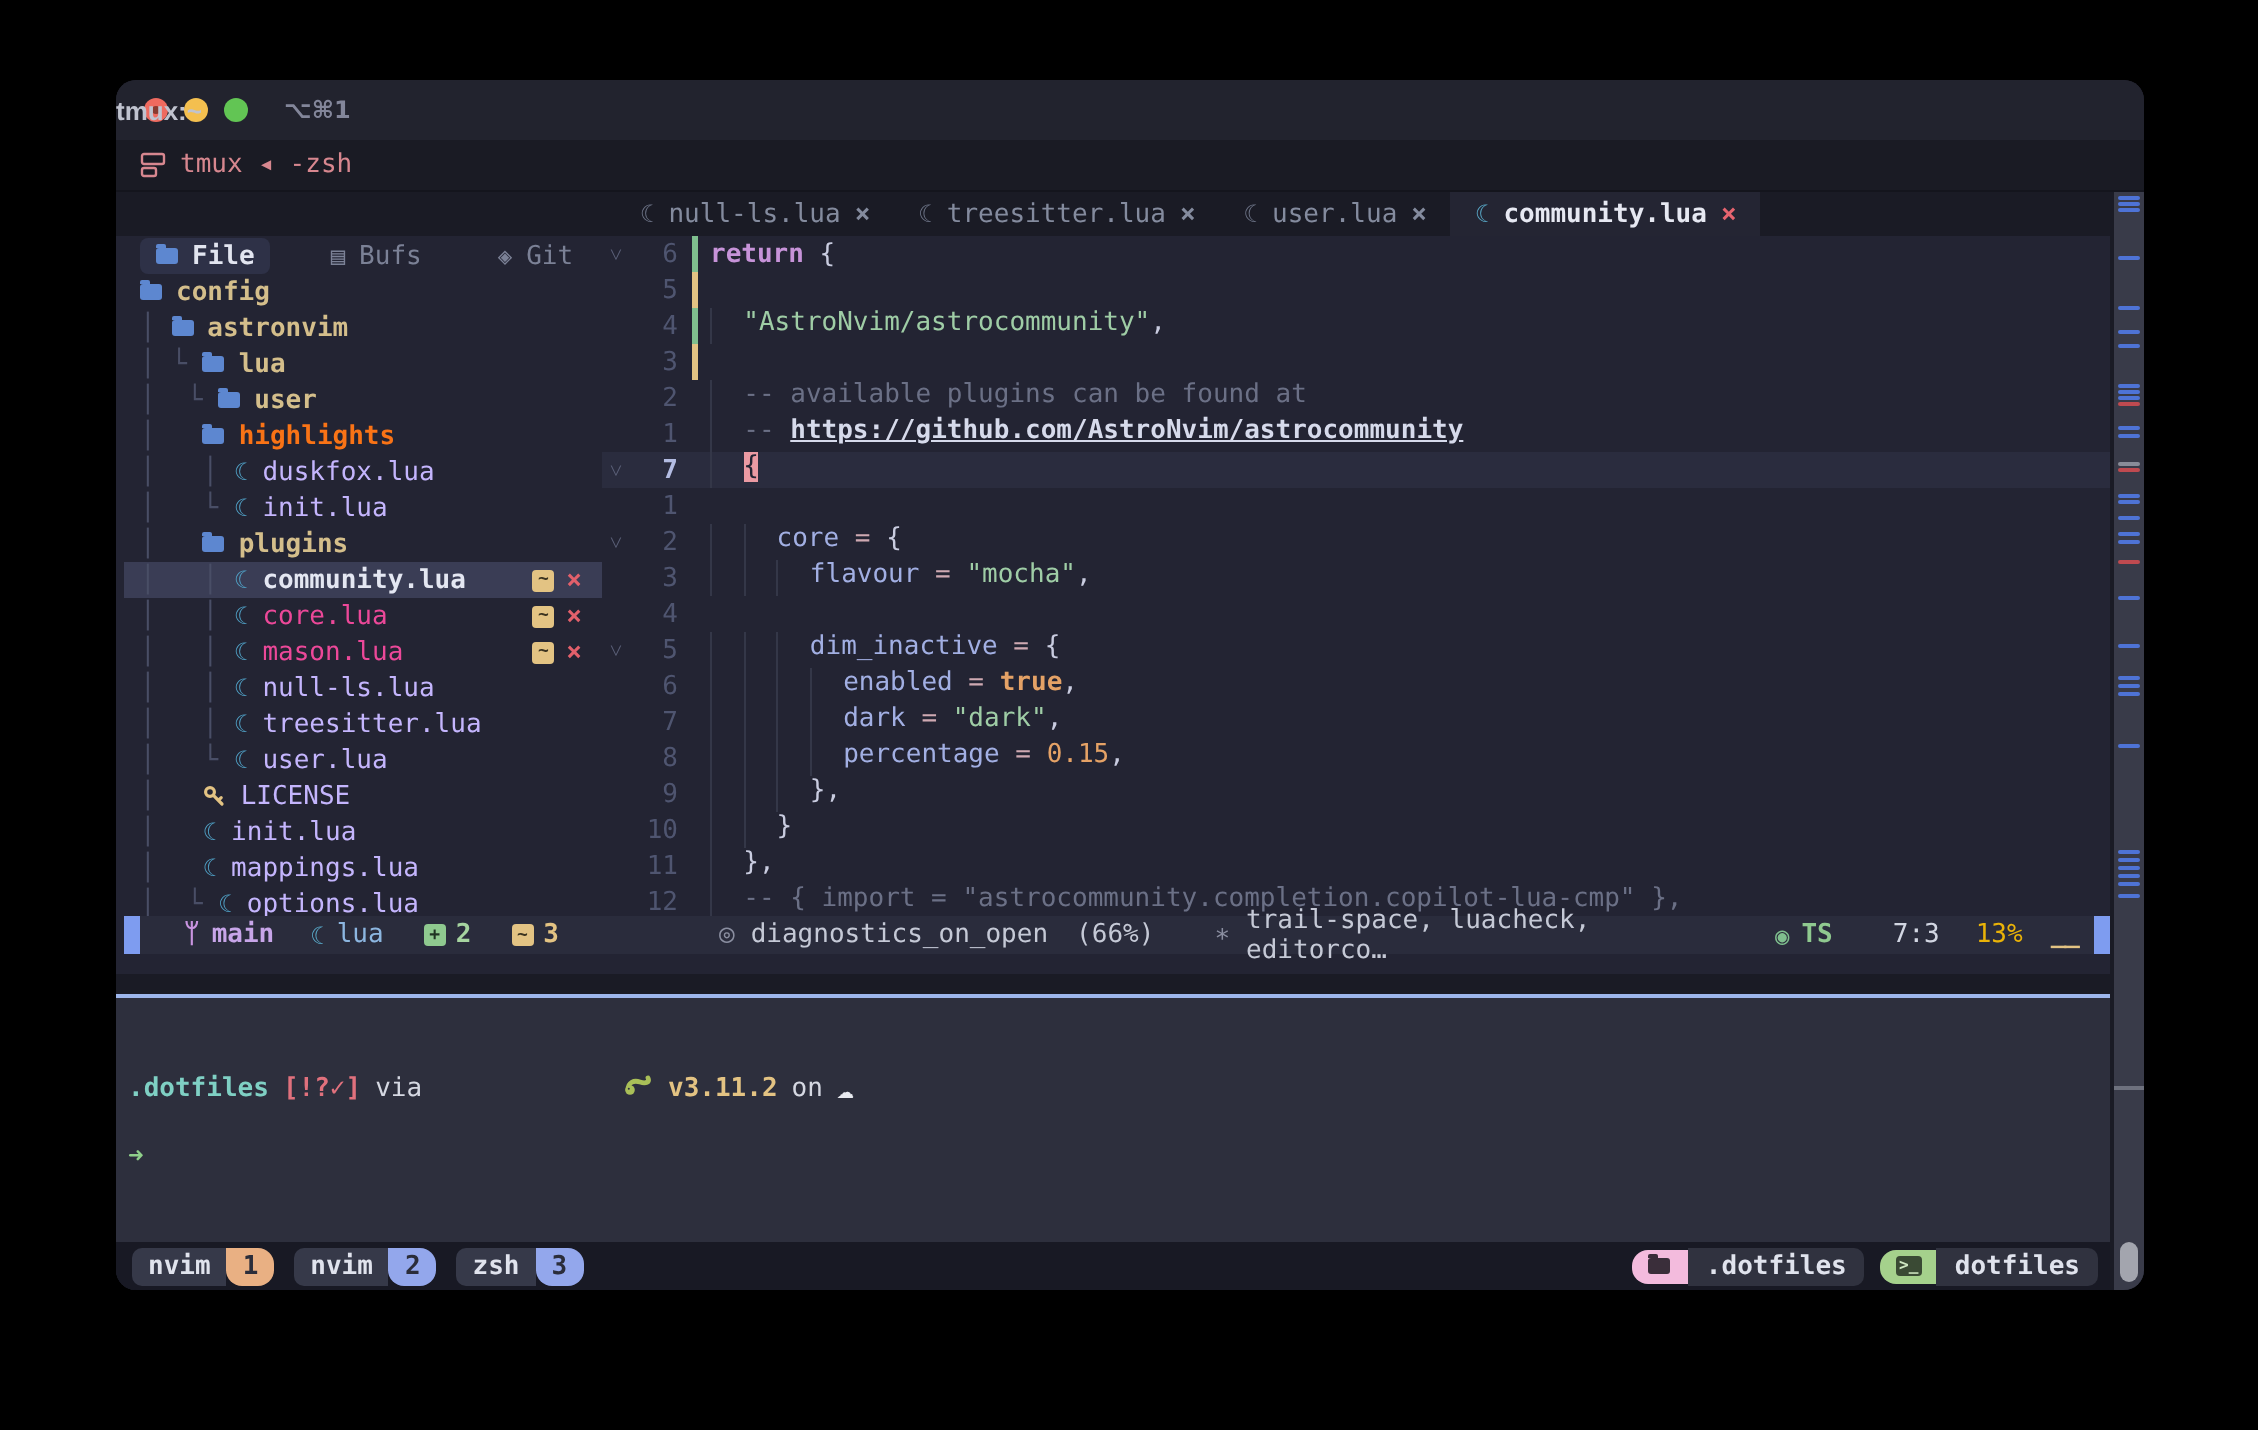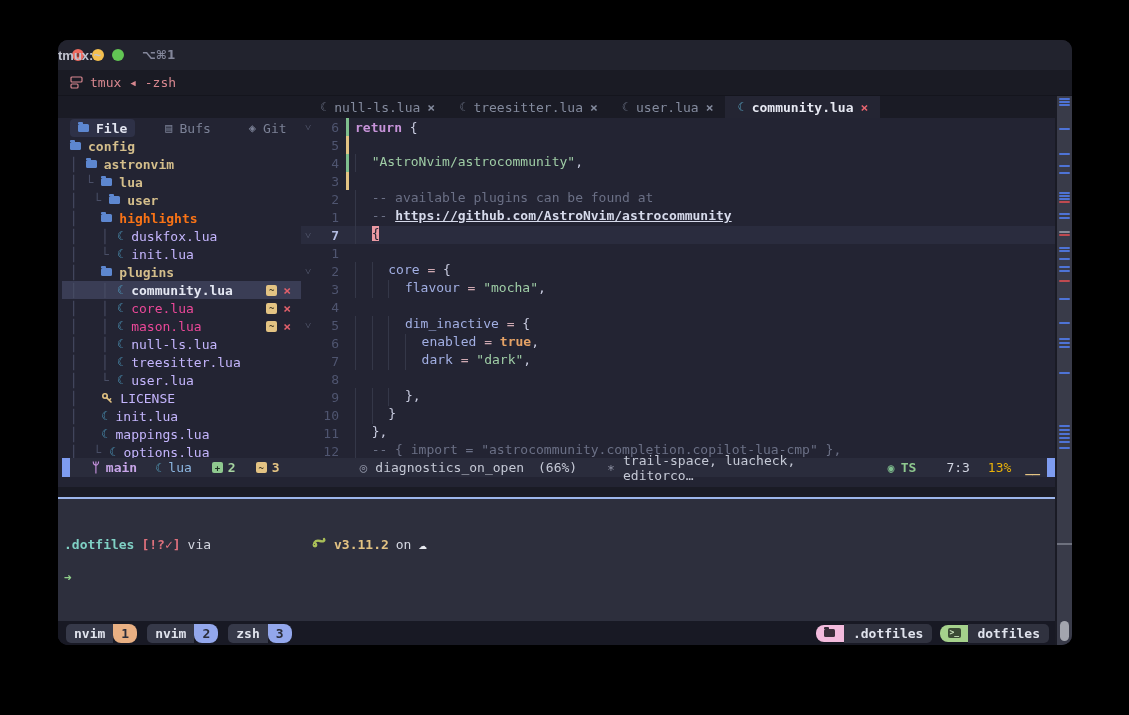--- a/index.html
+++ b/index.html
@@ -236,21 +236,21 @@
               <div class="cline"><span class="fold"></span><span class="lnum">2</span><span class="gsign"></span><span class="ctext"><span class="ig"></span><span class="tk-cm">-- available plugins can be found at</span></span></div>
               <div class="cline"><span class="fold"></span><span class="lnum">1</span><span class="gsign"></span><span class="ctext"><span class="ig"></span><span class="tk-cm">-- </span><span class="tk-url">https://github.com/AstroNvim/astrocommunity</span></span></div>
               <div class="cline cur"><span class="fold">˅</span><span class="lnum cl">7</span><span class="gsign"></span><span class="ctext"><span class="ig"></span><span class="tk-cursor">{</span></span></div>
               <div class="cline"><span class="fold"></span><span class="lnum">1</span><span class="gsign"></span></div>
               <div class="cline"><span class="fold">˅</span><span class="lnum">2</span><span class="gsign"></span><span class="ctext"><span class="ig"></span><span class="ig"></span><span class="tk-id">core</span><span class="tk-op"> = </span><span class="tk-punc">{</span></span></div>
               <div class="cline"><span class="fold"></span><span class="lnum">3</span><span class="gsign"></span><span class="ctext"><span class="ig"></span><span class="ig"></span><span class="ig"></span><span class="tk-id">flavour</span><span class="tk-op"> = </span><span class="tk-str">"mocha"</span><span class="tk-punc">,</span></span></div>
               <div class="cline"><span class="fold"></span><span class="lnum">4</span><span class="gsign"></span></div>
               <div class="cline"><span class="fold">˅</span><span class="lnum">5</span><span class="gsign"></span><span class="ctext"><span class="ig"></span><span class="ig"></span><span class="ig"></span><span class="tk-id">dim_inactive</span><span class="tk-op"> = </span><span class="tk-punc">{</span></span></div>
               <div class="cline"><span class="fold"></span><span class="lnum">6</span><span class="gsign"></span><span class="ctext"><span class="ig"></span><span class="ig"></span><span class="ig"></span><span class="ig"></span><span class="tk-id">enabled</span><span class="tk-op"> = </span><span class="tk-bool">true</span><span class="tk-punc">,</span></span></div>
               <div class="cline"><span class="fold"></span><span class="lnum">7</span><span class="gsign"></span><span class="ctext"><span class="ig"></span><span class="ig"></span><span class="ig"></span><span class="ig"></span><span class="tk-id">dark</span><span class="tk-op"> = </span><span class="tk-str">"dark"</span><span class="tk-punc">,</span></span></div>
-              <div class="cline"><span class="fold"></span><span class="lnum">8</span><span class="gsign"></span></div>
+              <div class="cline"><span class="fold"></span><span class="lnum">8</span><span class="gsign"></span><span class="ctext"><span class="ig"></span><span class="ig"></span><span class="ig"></span><span class="ig"></span><span class="tk-id">percentage</span><span class="tk-op"> = </span><span class="tk-num">0.15</span><span class="tk-punc">,</span></span></div>
               <div class="cline"><span class="fold"></span><span class="lnum">9</span><span class="gsign"></span><span class="ctext"><span class="ig"></span><span class="ig"></span><span class="ig"></span><span class="tk-punc">},</span></span></div>
               <div class="cline"><span class="fold"></span><span class="lnum">10</span><span class="gsign"></span><span class="ctext"><span class="ig"></span><span class="ig"></span><span class="tk-punc">}</span></span></div>
               <div class="cline"><span class="fold"></span><span class="lnum">11</span><span class="gsign"></span><span class="ctext"><span class="ig"></span><span class="tk-punc">},</span></span></div>
               <div class="cline"><span class="fold"></span><span class="lnum">12</span><span class="gsign"></span><span class="ctext"><span class="ig"></span><span class="tk-cm">-- { import = "astrocommunity.completion.copilot-lua-cmp" },</span></span></div>
             </div>
         </div>
 
         <div class="statusline">
           <span class="sl-block"></span>
           <span class="sl-branch">

